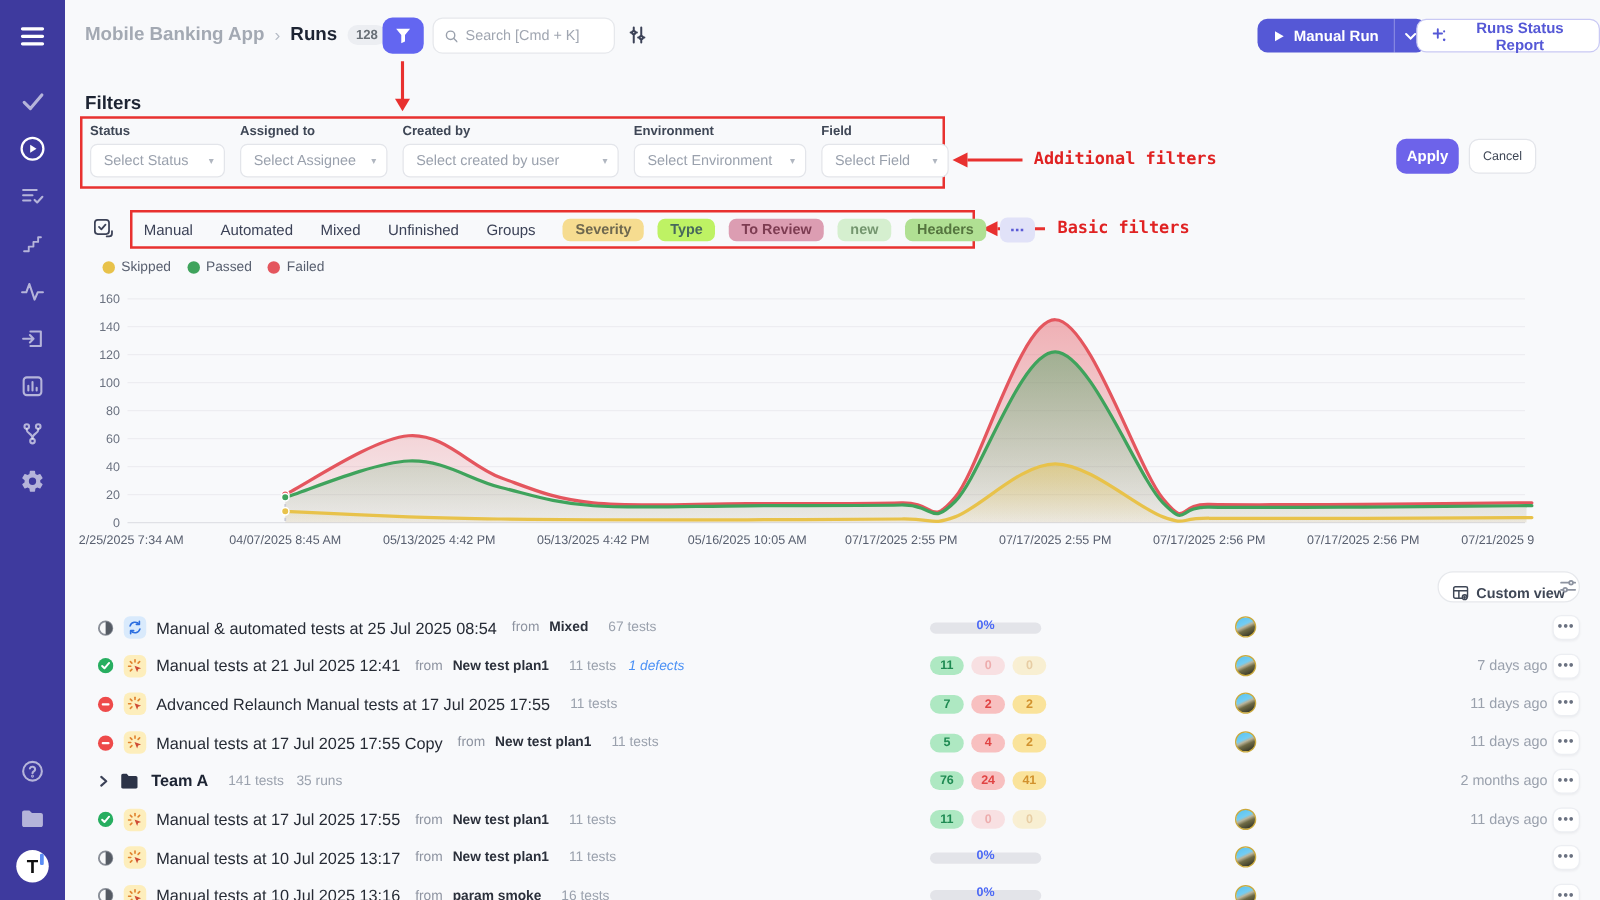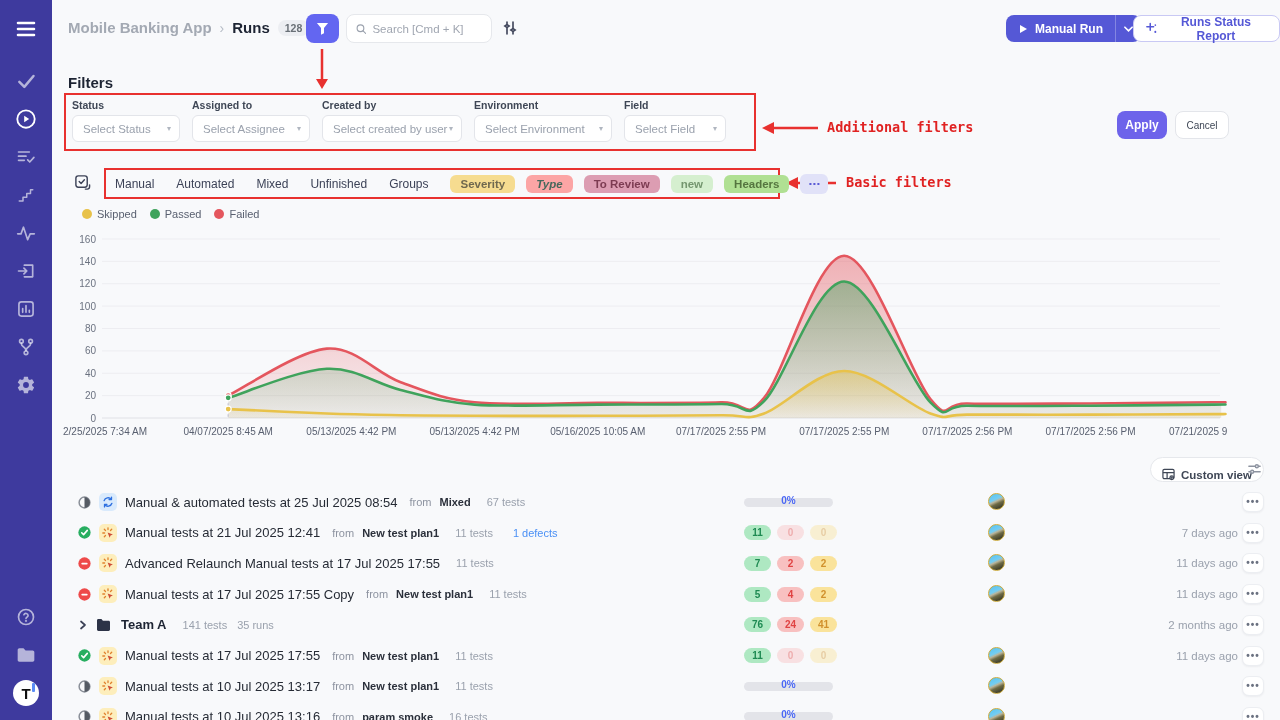--- a/index.html
+++ b/index.html
@@ -70,21 +70,21 @@
   .run-row { position:absolute; left:0; width:1228px; height:30px; }
   .row-left { position:absolute; left:26px; top:0; height:30px; display:flex; align-items:center; gap:8px; white-space:nowrap; }
   .ticon { width:18px; height:18px; border-radius:5px; display:flex; align-items:center; justify-content:center; }
   .ticon.manual { background:#fdeebc; }
   .ticon.mixed { background:#d9eafc; }
   .run-title { font-size:13px; color:#262b35; font-weight:500; }
   .group-title { font-size:13px; color:#1d2433; font-weight:700; margin-left:2px; }
   .from-label { font-size:11px; color:#8d93a0; margin-left:4px; }
   .plan-name { font-size:11px; color:#2b303b; font-weight:700; }
   .tests-count { font-size:11px; color:#9aa1ad; margin-left:8px; }
-  .defects-link { font-size:11px; color:#4a90f5; margin-left:12px; cursor:pointer; }
+  .defects-link { font-size:11px; color:#4a90f5; margin-left:2px; cursor:pointer;font-style:italic; }
   .metric { position:absolute; left:692px; top:0; height:30px; display:flex; align-items:center; }
   .pbar { position:relative; width:89px; height:9px; background:#e3e4e9; border-radius:5px; }
   .pbar span { position:absolute; left:0; right:0; top:-3px; text-align:center; font-size:10px; font-weight:700; color:#4b68f5; }
   .badge { width:27px; height:15px; border-radius:8px; font-size:10px; font-weight:700; display:flex; align-items:center; justify-content:center; margin-right:6px; }
   .badge.faded { opacity:.42; }
   .avatar { position:absolute; left:936px; top:6px; width:17px; height:17px; border-radius:50%; background:linear-gradient(155deg,#56c3f2 0%,#74cdf2 38%,#b9b49a 48%,#6e6a45 62%,#23251c 100%); border:1px solid #caa93c; }
   .row-time { position:absolute; right:42px; top:0; height:30px; display:flex; align-items:center; font-size:11.5px; color:#9aa1ad; }
   .row-menu { position:absolute; left:1190px; top:5px; width:22px; height:20px; background:#fff; border:1px solid #eceef2; border-radius:7px; box-shadow:0 1px 2px rgba(30,35,48,.06); display:flex; align-items:center; justify-content:center; cursor:pointer; }
   .row-menu span { color:#6a7180; font-size:10px; letter-spacing:1px; line-height:6px; font-weight:700; }
 </style>
@@ -236,21 +236,21 @@
     </div>
     <div class="ffield">
       <label>Assigned to</label>
     <div class="fselect" style="width:118px">
       <span>Select Assignee</span>
         <i>▾</i>
     </div>
     </div>
     <div class="ffield">
       <label>Created by</label>
-    <div class="fselect" style="width:140px">
+    <div class="fselect" style="width:173px">
       <span>Select created by user</span>
         <i>▾</i>
     </div>
     </div>
     <div class="ffield">
       <label>Environment</label>
     <div class="fselect" style="width:138px">
       <span>Select Environment</span>
         <i>▾</i>
     </div>
@@ -289,21 +289,21 @@
       <path d="M16.5 11.5v2a2.5 2.5 0 0 1-2.5 2.5h-2"></path>
     </svg>
 </span>
 <div id="basic-box">
     <span class="bf-tab">Manual</span>
     <span class="bf-tab">Automated</span>
     <span class="bf-tab">Mixed</span>
     <span class="bf-tab">Unfinished</span>
     <span class="bf-tab">Groups</span>
     <span class="bf-pill" style="background: rgb(246, 220, 144); color: rgb(111, 104, 79);">Severity</span>
-    <span class="bf-pill" style="background: #fca5a5; color: rgb(71, 104, 92); font-style: italic;">Type</span>
+    <span class="bf-pill" style="background: #bef264; color: rgb(71, 104, 92);">Type</span>
     <span class="bf-pill" style="background: rgb(220, 157, 178); color: rgb(125, 60, 82);">To Review</span>
     <span class="bf-pill" style="background: rgb(213, 239, 207); color: rgb(116, 150, 111);">new</span>
     <span class="bf-pill" style="background: rgb(176, 224, 147); color: rgb(85, 117, 63);">Headers</span>
     <span class="bf-pill" style="background: rgb(225, 226, 248); color: rgb(91, 91, 214); padding: 3px 8px;">⋯</span>
   </div>
 
 <div id="legend">
     <span class="lg-item">
       <span class="lg-dot" style="background:#e8c24a"></span>
       <span>Skipped</span>

